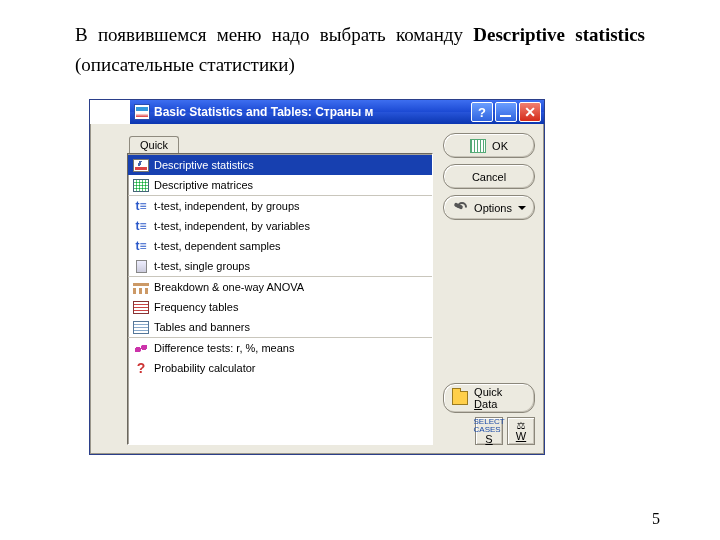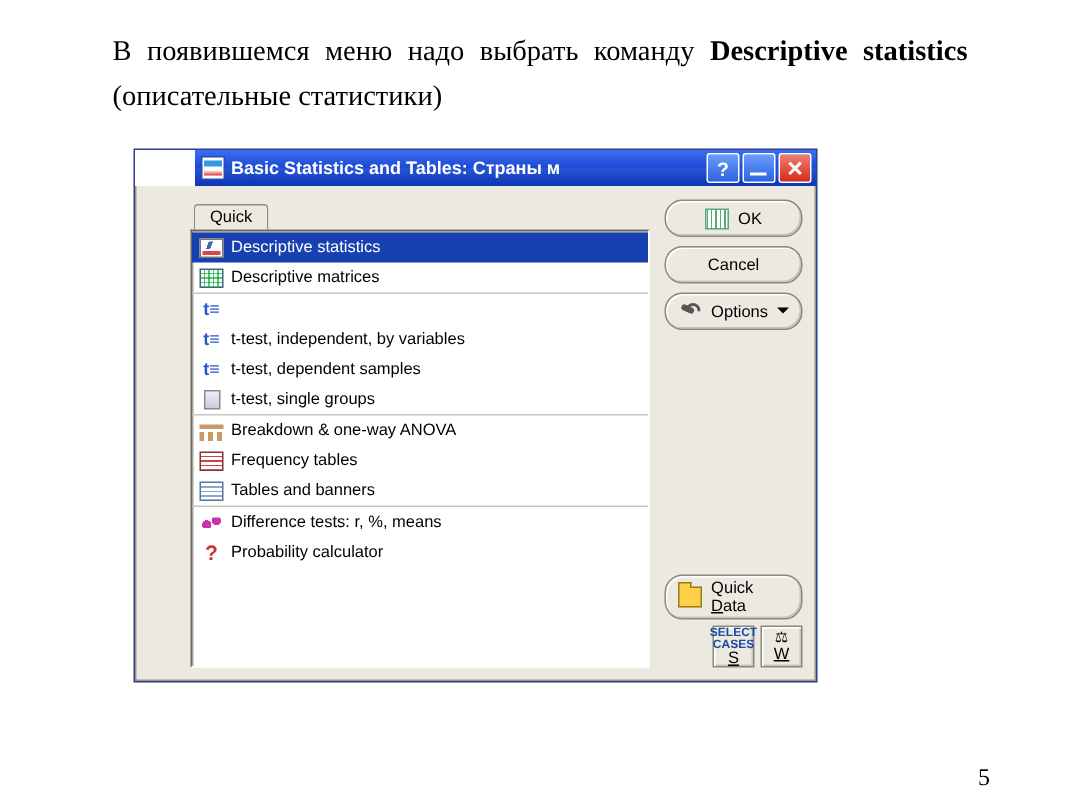--- a/index.html
+++ b/index.html
@@ -257,20 +257,21 @@
                 <span class="ico-box ico-grid"></span>
               </span>
               <span>Descriptive matrices</span>
             </div>
           </div>
           <div class="group">
             <div class="item">
               <span class="it-icon">
                 <span class="ico-ttest">t≡</span>
               </span>
+              <span>t-test, independent, by groups</span>
             </div>
             <div class="item">
               <span class="it-icon">
                 <span class="ico-ttest">t≡</span>
               </span>
               <span>t-test, independent, by variables</span>
             </div>
             <div class="item">
               <span class="it-icon">
                 <span class="ico-ttest">t≡</span>
@@ -342,21 +343,21 @@
       <div class="bottom-bar">
         <div class="btn mini-open" style="margin-bottom:0;">
           <span class="btn-ico">
               <span class="ico-open"></span>
             </span>
           <span><span>Quick </span><u>D</u><span>ata</span></span>
         </div>
       </div>
       <div class="bottom-bar" style="margin-top:4px;">
         <div class="mini-btn">
-          <span style="text-align:center;font-weight:bold;">SELECT CASES</span>
+          <span style="text-align:left;">SELECT CASES</span>
           <span class="uline">S</span>
         </div>
         <div class="mini-btn">
           <span class="glyph">⚖</span>
           <span class="uline">W</span>
         </div>
       </div>
     </div>
   </div>
 </div>

